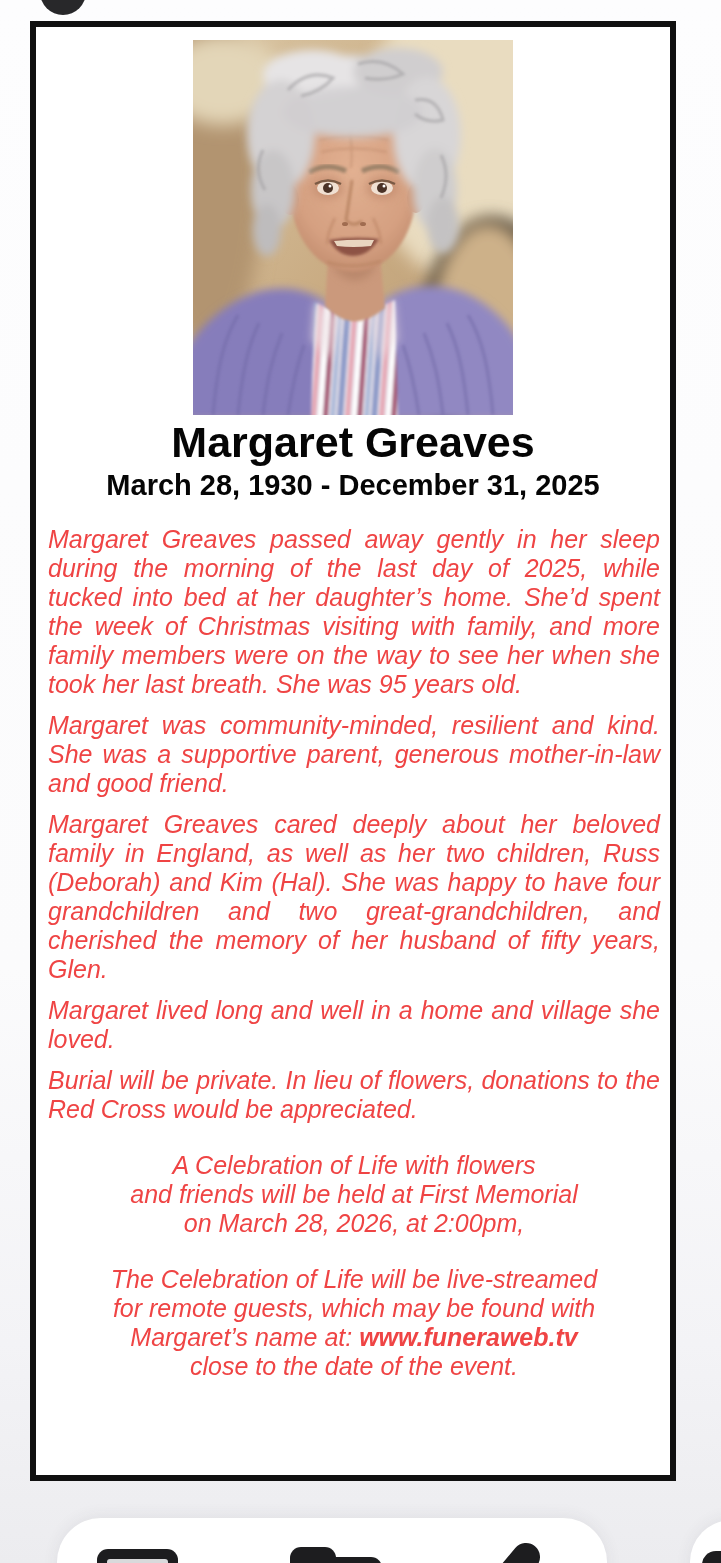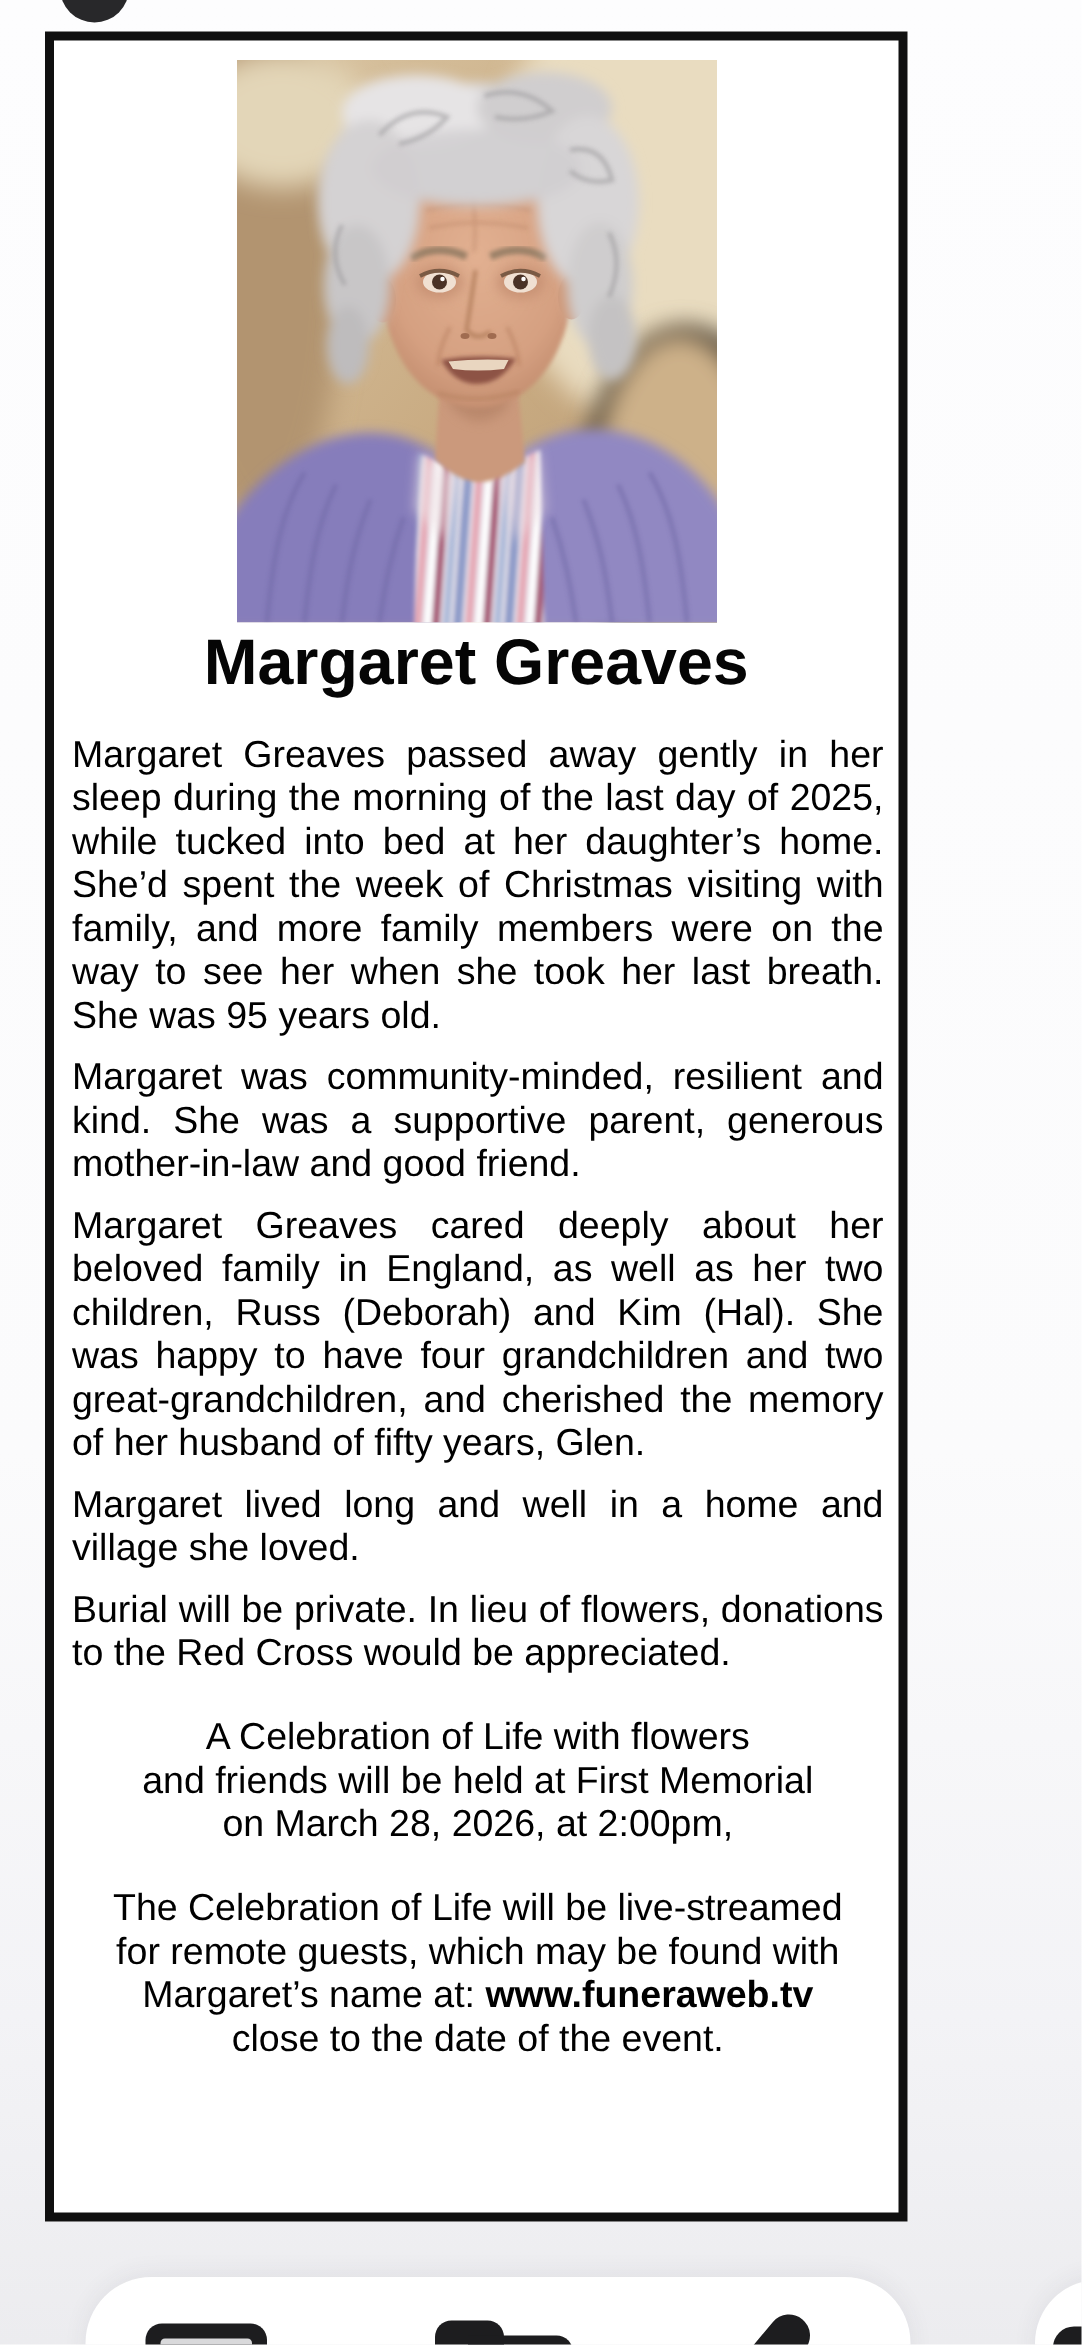--- a/index.html
+++ b/index.html
@@ -14,39 +14,39 @@
   
   .top-dot {
     position: absolute; left: 40px; top: -31px;
     width: 46px; height: 46px; border-radius: 50%;
     background: #28282a;
   }
 
   
   .doc {
     position: absolute; left: 30px; top: 21px;
-    width: 575px; height: 1460px;
+    width: 646px; height: 1460px;
     background: #ffffff;
     border: 6px solid #101010;
   }
 
   .photo-wrap { width: 320px; height: 375px; margin: 13px auto 0; overflow: hidden; }
   .photo-wrap svg { display: block; }
 
   .name {
     text-align: center; font-weight: bold; color: #050505;
     font-size: 43px; line-height: 50px; margin-top: 2px;
     letter-spacing: 0;
   }
   .dates {
     text-align: center; font-weight: bold; color: #050505;
     font-size: 29px; line-height: 35px; margin-top: 1px;
   }
 
-  .body-text { padding: 0 10px 0 12px; color: #000000; }
+  .body-text { padding: 0 10px 0 12px; color: #ef4444; font-style: italic; }
   .para {
     font-size: 25px; line-height: 29px;
     text-align: justify; text-justify: inter-word;
     margin-top: 12px;
   }
   .para.first { margin-top: 22px; }
   .centerblock {
     font-size: 25px; line-height: 29px;
     text-align: center; margin-top: 27px;
   }
@@ -211,20 +211,21 @@
         <path d="M95,50 Q115,28 140,38 Q128,52 108,56"></path>
         <path d="M165,24 Q190,16 210,34 Q192,42 172,38"></path>
         <path d="M222,60 Q244,56 250,80 Q234,84 222,74"></path>
         <path d="M70,110 Q60,130 72,150"></path>
         <path d="M248,115 Q258,135 248,158"></path>
       </g>
     </svg>
   </div>
 
   <h1 class="name">Margaret Greaves</h1>
+  <div class="dates">March 28, 1930 - December 31, 2025</div>
 
   <div class="body-text">
     <p class="para first">Margaret Greaves passed away gently in her sleep during the morning of the last day of 2025, while tucked into bed at her daughter’s home. She’d spent the week of Christmas visiting with family, and more family members were on the way to see her when she took her last breath. She was 95 years old.</p>
     <p class="para">Margaret was community-minded, resilient and kind. She was a supportive parent, generous mother-in-law and good friend.</p>
     <p class="para">Margaret Greaves cared deeply about her beloved family in England, as well as her two children, Russ (Deborah) and Kim (Hal). She was happy to have four grandchildren and two great-grandchildren, and cherished the memory of her husband of fifty years, Glen.</p>
     <p class="para">Margaret lived long and well in a home and village she loved.</p>
     <p class="para">Burial will be private. In lieu of flowers, donations to the Red Cross would be appreciated.</p>
 
     <div class="centerblock">
       <span class="line">A Celebration of Life with flowers</span>

